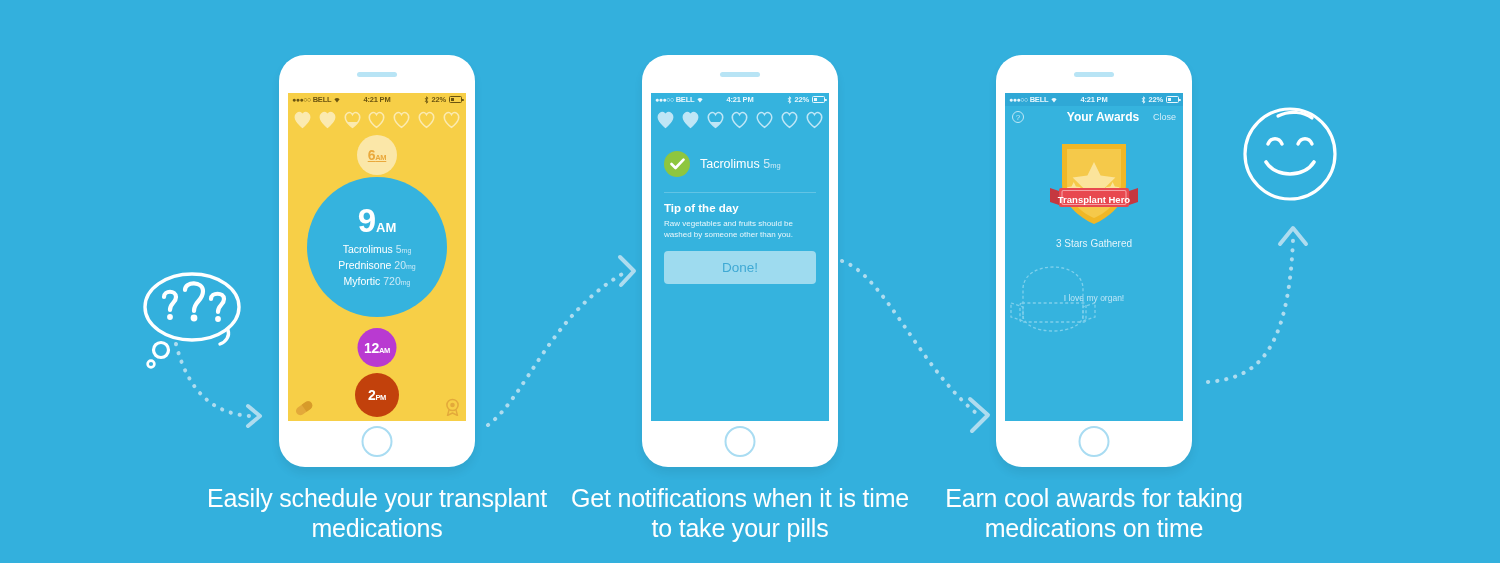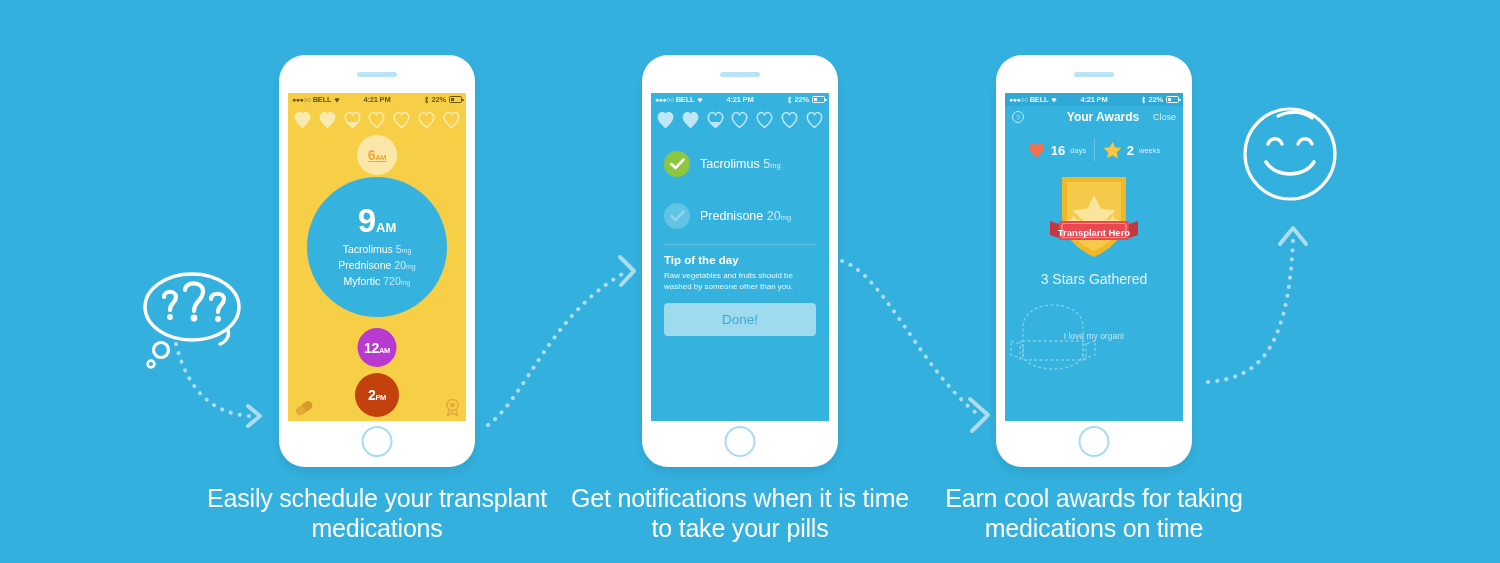--- a/index.html
+++ b/index.html
@@ -133,21 +133,21 @@
     display:flex;align-items:center;justify-content:center;
   }
   .navbar .title { position:absolute;left:0;right:0;text-align:center;color:#fff;font-size:12px;font-weight:bold;margin-left:18px;}
   .navbar .close { position:absolute; right:7px; color:#d4eefa; font-size:9px;}
   .streaks { display:flex; align-items:center; justify-content:center; gap:0; padding-top:11px;}
   .streak { display:flex;align-items:center; gap:5px; width:74px; justify-content:center;}
   .streak .n { color:#fff; font-size:13px; font-weight:bold;}
   .streak .u { color:#d8f0fa; font-size:7.5px;}
   .vline { width:1px;height:22px;background:#6cc8e8;}
   .shield-wrap { position:relative; margin-top:10px; display:flex;justify-content:center;}
-  .stars-txt { text-align:center; color:#e3f4fb; font-size:14px; margin-top:8px;}
+  .stars-txt { text-align:center; color:#e3f4fb; font-size:10px; margin-top:8px;}
   .ghost { position:relative; margin-top:16px; display:flex;justify-content:flex-start;}
   .ghost-label {
     position:absolute; top: 28px; left:50%; transform:translateX(-50%);
     color:#bfe6f6; font-size:8.5px; white-space:nowrap;
   }
 
   
   .caption {
     position:absolute; text-align:center; color:#ffffff;
     font-size: 25px; line-height: 30px; font-weight: 500;
@@ -368,31 +368,20 @@
           <div class="check on">
             <svg width="15" height="12" viewBox="0 0 15 12">
                 <path d="M1.5 6 L5.5 10 L13.5 1.6" fill="none" stroke="#fff" stroke-width="2.6" stroke-linecap="round" stroke-linejoin="round"></path>
               </svg>
           </div>
           <div class="row-txt">
             <span>Tacrolimus</span>
             <span class="dose">5</span><span class="unit">mg</span>
           </div>
         </div>
-        <div class="med-row">
-          <div class="check off">
-            <svg width="15" height="12" viewBox="0 0 15 12">
-                <path d="M1.5 6 L5.5 10 L13.5 1.6" fill="none" stroke="#8ed5ee" stroke-width="2.6" stroke-linecap="round" stroke-linejoin="round"></path>
-              </svg>
-          </div>
-          <div class="row-txt">
-            <span>Prednisone</span>
-            <span class="dose">20</span><span class="unit">mg</span>
-          </div>
-        </div>
       </div>
 
       <div class="divider"></div>
 
       <div class="tip">
         <h4>Tip of the day</h4>
         <p>Raw vegetables and fruits should be washed by someone other than you.</p>
       </div>
 
       <div class="done-btn">Done!</div>
@@ -421,37 +410,20 @@
           <span class="batt"></span>
         </span>
       </div>
 
       <div class="navbar">
         <span class="q">?</span>
         <span class="title">Your Awards</span>
         <span class="close">Close</span>
       </div>
 
-      <div class="streaks">
-        <div class="streak">
-          <svg width="19" height="18" viewBox="0 0 24 22">
-              <path d="M12 21 C 2 13, 1 7, 5 3.5 C 8.4 .6 11 3 12 5 C 13 3 15.6 .6 19 3.5 C 23 7 22 13 12 21 Z" fill="#f4704f"></path>
-            </svg>
-          <span class="n">16</span>
-          <span class="u">days</span>
-        </div>
-        <div class="vline"></div>
-        <div class="streak">
-          <svg width="19" height="18" viewBox="0 0 24 23">
-              <path d="M12 .8 L15.4 8.1 L23.2 9 L17.4 14.3 L19 22 L12 18.2 L5 22 L6.6 14.3 L.8 9 L8.6 8.1 Z" fill="#f9c642"></path>
-            </svg>
-          <span class="n">2</span>
-          <span class="u">weeks</span>
-        </div>
-      </div>
 
       <div class="shield-wrap">
         <svg width="96" height="92" viewBox="0 0 96 92">
           <path d="M16 6 H80 V46 C80 66, 62 80, 48 86 C34 80, 16 66, 16 46 Z" fill="#f0b726"></path>
           <path d="M21 11 H75 V46 C75 63, 60 75, 48 80 C36 75, 21 63, 21 46 Z" fill="#f5c94a"></path>
           <path d="M48 24 L54.6 37.4 L69.4 39.6 L58.7 50 L61.2 64.7 L48 57.7 L34.8 64.7 L37.3 50 L26.6 39.6 L41.4 37.4 Z" fill="#fbe49b"></path>
           <path d="M26 44 L28.8 49.7 L35 50.6 L30.5 55 L31.6 61.2 L26 58.3 L20.4 61.2 L21.5 55 L17 50.6 L23.2 49.7 Z" fill="#fbe49b" transform="translate(2,2) scale(0.78) translate(7,10)"></path>
           <path d="M70 44 L72.8 49.7 L79 50.6 L74.5 55 L75.6 61.2 L70 58.3 L64.4 61.2 L65.5 55 L61 50.6 L67.2 49.7 Z" fill="#fbe49b" transform="translate(-2,2) scale(0.78) translate(18,10)"></path>
           <g>
             <path d="M4 50 L16 54 L16 68 L4 64 Z" fill="#c53840"></path>

